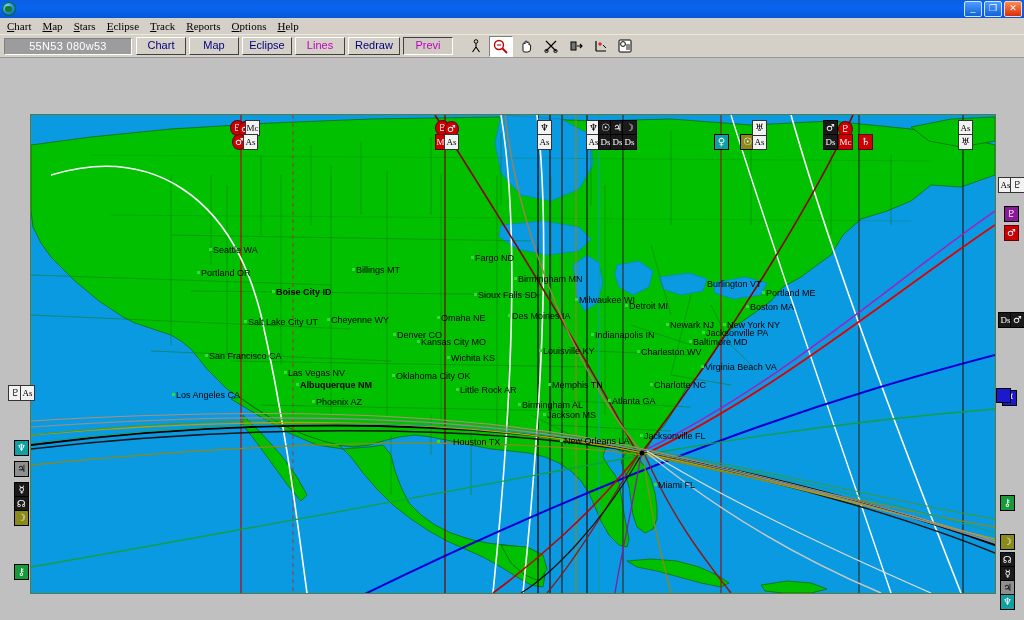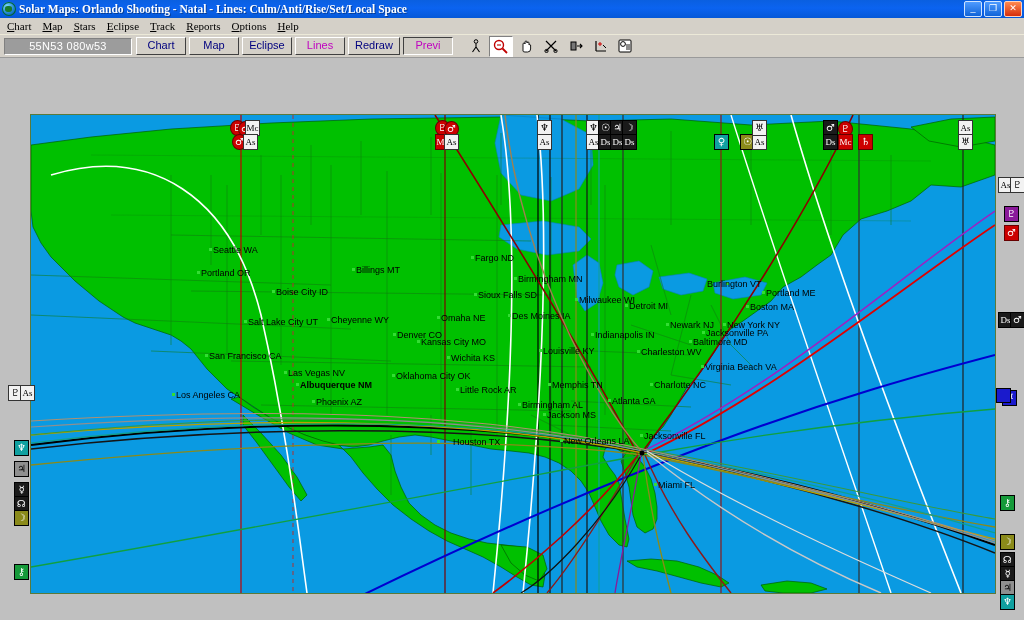--- a/index.html
+++ b/index.html
@@ -115,21 +115,20 @@
   .mk.purple{background:#8a1a9a;color:#fff;}
   .mk.gray{background:#8f8f8f;color:#000;}
   .mk.label{font-size:9px;font-family:"Liberation Serif",serif;}
   .sqblue{position:absolute;width:13px;height:13px;background:#1a1acc;border:1px solid #000;}
 </style>
 </head>
 <body>
 
 <div id="titlebar">
   <span class="tb-icon"></span>
-  <span id="title-text">Solar Maps: Orlando Shooting - Natal - Lines: Culm/Anti/Rise/Set/Local Space</span>
   <span id="win-buttons">
     <span class="win-btn">_</span>
     <span class="win-btn">❐</span>
     <span class="win-btn close">✕</span>
   </span>
 </div>
 
 <div id="menubar">
     <div class="mi"><u>C</u>hart</div>
     <div class="mi"><u>M</u>ap</div>
@@ -348,21 +347,21 @@
 
         <circle cx="611" cy="338" r="2.5" fill="#000"></circle>
       </g>
     </svg>
     <div id="cities">
         <div class="citydot" style="left: 178px; top: 133px;"></div>
         <div class="citylabel" style="left: 182px; top: 130px;">Seattle WA</div>
         <div class="citydot" style="left: 166px; top: 156px;"></div>
         <div class="citylabel" style="left: 170px; top: 153px;">Portland OR</div>
         <div class="citydot" style="left: 241px; top: 175px;"></div>
-        <div class="citylabel" style="left: 245px; top: 172px;">Boise City ID</div>
+        <div class="citylabel" style="left: 245px; top: 172px; font-weight: bold;">Boise City ID</div>
         <div class="citydot" style="left: 321px; top: 153px;"></div>
         <div class="citylabel" style="left: 325px; top: 150px;">Billings MT</div>
         <div class="citydot" style="left: 213px; top: 205px;"></div>
         <div class="citylabel" style="left: 217px; top: 202px;">Salt Lake City UT</div>
         <div class="citydot" style="left: 296px; top: 203px;"></div>
         <div class="citylabel" style="left: 300px; top: 200px;">Cheyenne WY</div>
         <div class="citydot" style="left: 362px; top: 218px;"></div>
         <div class="citylabel" style="left: 366px; top: 215px;">Denver CO</div>
         <div class="citydot" style="left: 406px; top: 201px;"></div>
         <div class="citylabel" style="left: 410px; top: 198px;">Omaha NE</div>

